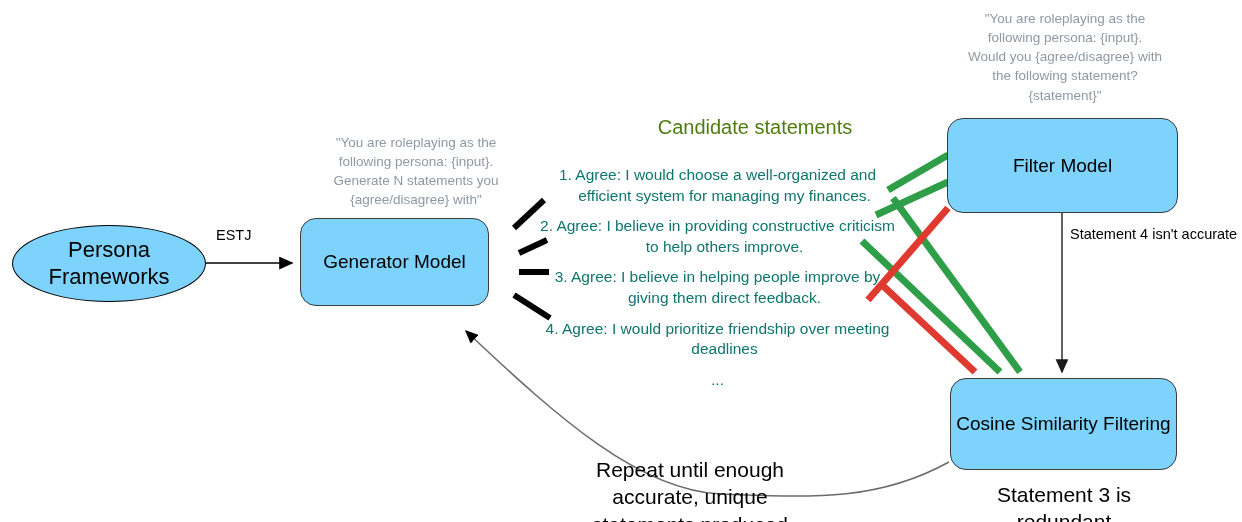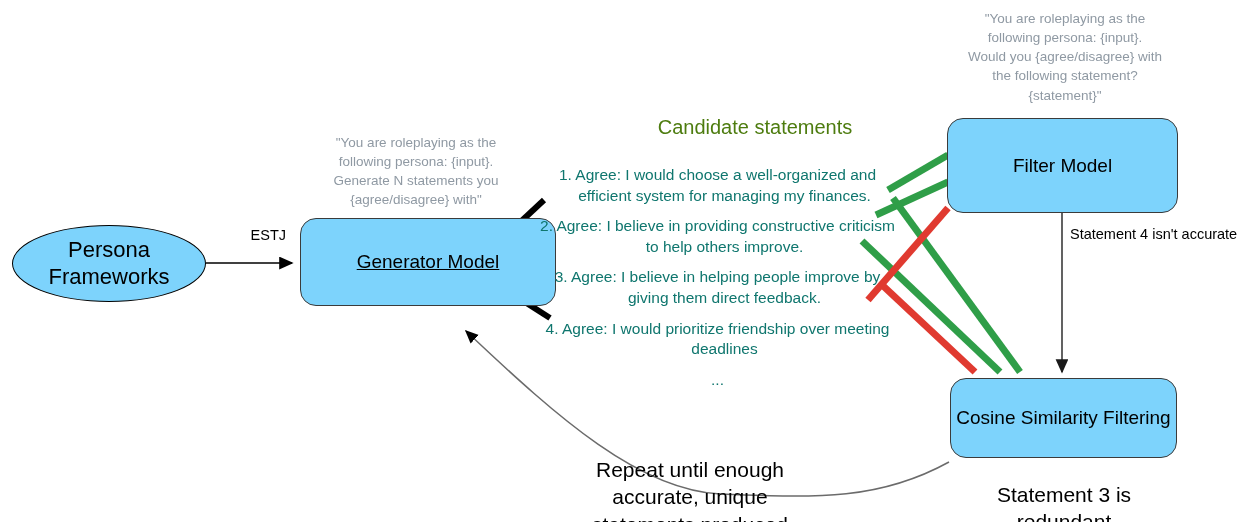--- a/index.html
+++ b/index.html
@@ -51,21 +51,21 @@
     color: #8f99a3;
     font-size: 13.5px;
     line-height: 1.42;
     text-align: center;
   }
   .plain-label {
     position: absolute;
     color: #000000;
     font-size: 14.5px;
     line-height: 1.35;
-    text-align: right;
+    text-align: left;
     white-space: nowrap;
   }
   .caption {
     position: absolute;
     color: #000000;
     font-size: 21px;
     line-height: 1.3;
     text-align: center;
   }
   #statements-title {
@@ -155,21 +155,21 @@
   </svg>
 
   <div class="node ellipse-node" style="left:12px; top:225px; width:194px; height:77px;">
     <span>Persona<br>Frameworks</span>
   </div>
 
   <div class="plain-label" style="left:216px; top:226px; width:70px;">ESTJ</div>
 
   <div class="prompt" style="left:313px; top:133px; width:206px;">"You are roleplaying as the following persona: {input}. Generate N statements you {agree/disagree} with"</div>
 
-  <div class="node rbox" style="left:300px; top:218px; width:256px; height:88px;text-decoration:underline;">
+  <div class="node rbox" style="left:300px; top:218px; width:189px; height:88px;">
     <span>Generator Model</span>
   </div>
 
   <div id="statements-title">Candidate statements</div>
 
   <div id="statements-list">
     <div class="statement">1. Agree: I would choose a well-organized and efficient system for managing my finances.</div>
     <div class="statement">2. Agree: I believe in providing constructive criticism to help others improve.</div>
     <div class="statement">3. Agree: I believe in helping people improve by giving them direct feedback.</div>
     <div class="statement">4. Agree: I would prioritize friendship over meeting deadlines</div>
@@ -177,21 +177,21 @@
   </div>
 
   <div class="prompt" style="left:967px; top:9px; width:196px;">"You are roleplaying as the following persona: {input}. Would you {agree/disagree} with the following statement? {statement}"</div>
 
   <div class="node rbox" style="left:947px; top:118px; width:231px; height:95px;">
     <span>Filter Model</span>
   </div>
 
   <div class="plain-label" style="left:1070px; top:225px; width:180px; text-align:left;">Statement 4 isn't accurate</div>
 
-  <div class="node rbox" style="left:950px; top:378px; width:227px; height:80px;">
+  <div class="node rbox" style="left:950px; top:378px; width:227px; height:92px;">
     <span>Cosine Similarity Filtering</span>
   </div>
 
   <div class="caption" style="left:958px; top:481px; width:212px;">Statement 3 is redundant</div>
 
   <div class="caption" style="left:580px; top:456px; width:220px;">Repeat until enough accurate, unique statements produced</div>
 
 </div>
 
 </body></html>

